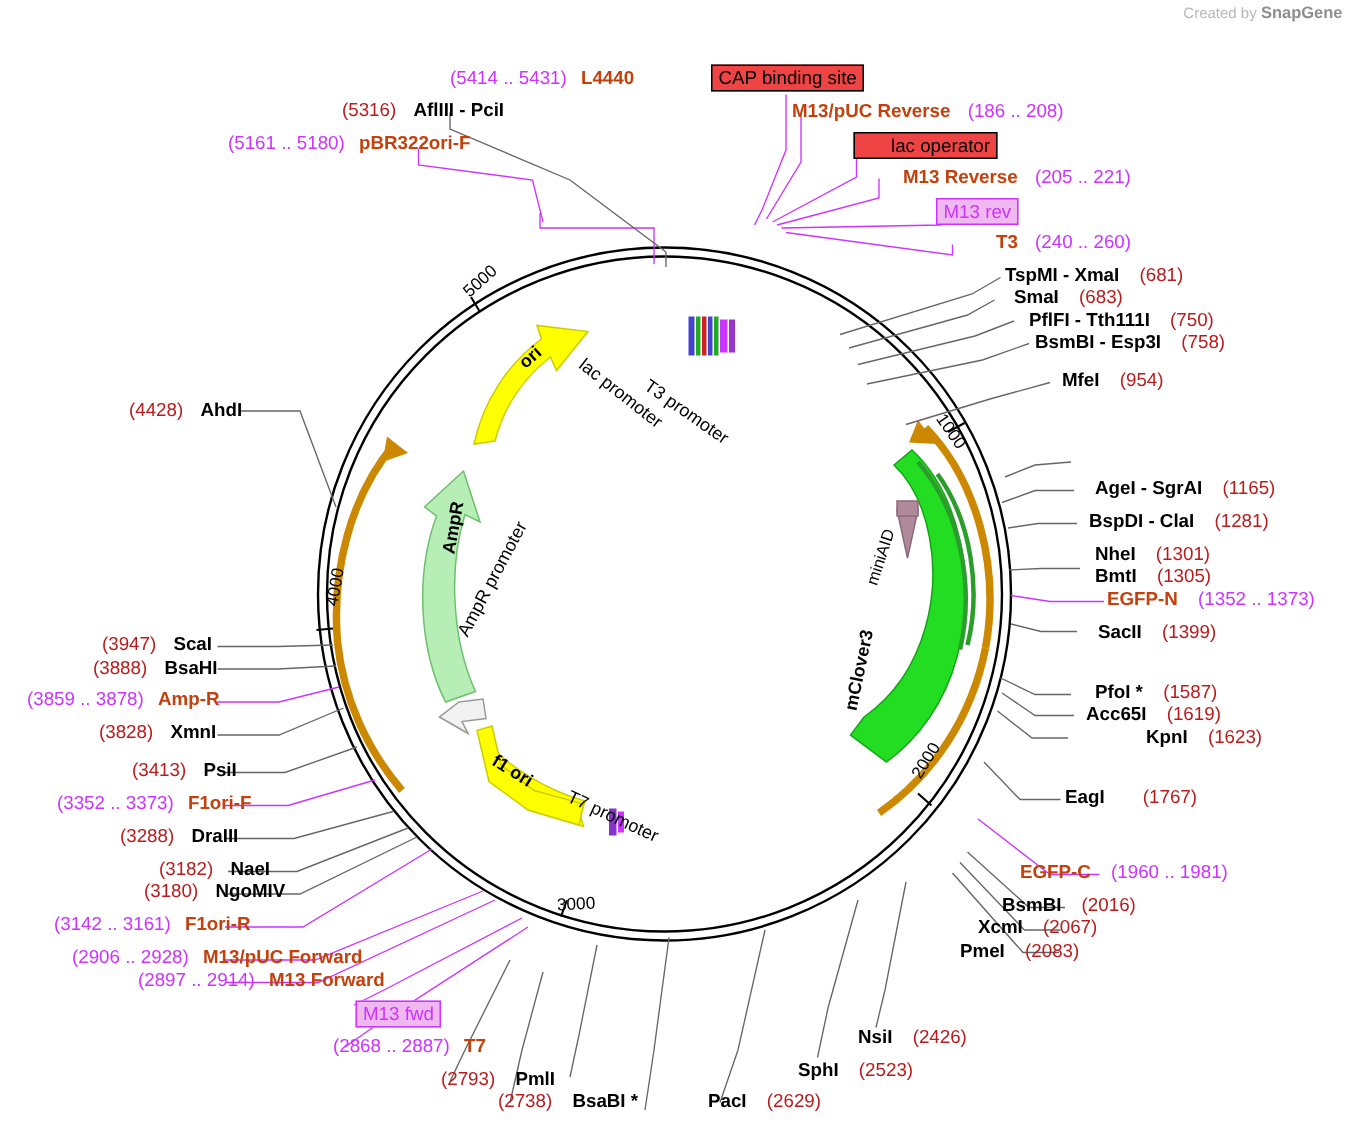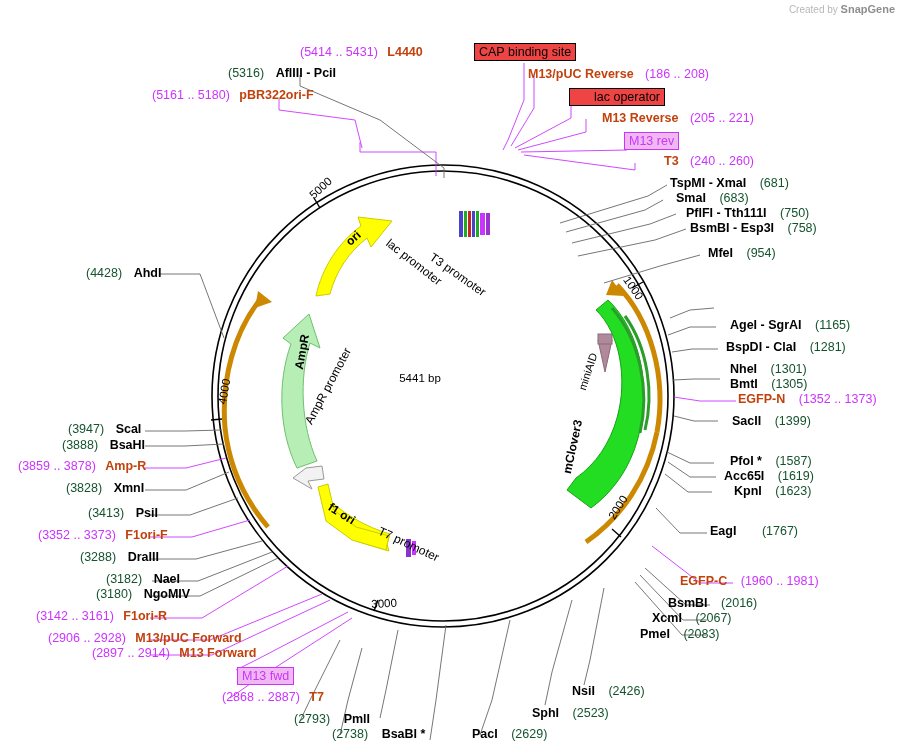--- a/index.html
+++ b/index.html
@@ -4,21 +4,21 @@
 <style>
   html,body{margin:0;padding:0;}
   body{
     width:903px;height:753px;position:relative;background:#ffffff;
     font-family:"Liberation Sans", sans-serif;
     -webkit-font-smoothing:antialiased;
     overflow:hidden;
   }
   .lbl{position:absolute;white-space:nowrap;font-size:12.5px;color:#000;}
   .b{font-weight:bold;}
-  .pos{color:#14532d;}
+  .pos{color:#b91c1c;}
   .mag{color:#cc33ff;}
   .mag-b{color:#c2410c;font-weight:bold;}
   .tag{position:absolute;white-space:nowrap;font-size:12.5px;padding:1px 4px;border:1px solid #000;}
   .tag-cyan{background:#ef4444;}
   .tag-mag{background:#f0b8f0;color:#cc33ff;border-color:#cc33ff;}
   svg{position:absolute;left:0;top:0;}
   .watermark{position:absolute;right:8px;top:3px;font-size:10px;color:#b8b8b8;}
   .wm-sg{color:#8e8e8e;font-weight:bold;font-size:11px;}
   .center-title{position:absolute;text-align:center;width:420px;left:210px;top:370px;}
   .center-title .t{font-size:13.5px;font-weight:bold;color:#000;}
@@ -151,21 +151,20 @@
     <path d="M380,718 L386,690 L398,630"></path>
   </g>
 </svg>
 
 <div class="watermark">
   <span>Created by</span>
   <span class="wm-sg">SnapGene</span>
 </div>
 
 <div class="center-title">
-  <div class="s">5441 bp</div>
 </div>
 
 <div class="rot rot-b" style="left:343px;top:238px;transform:rotate(-42deg);">ori</div>
 <div class="rot" style="left:392px;top:236px;transform:rotate(38deg);">lac promoter</div>
 <div class="rot" style="left:435px;top:250px;transform:rotate(35deg);">T3 promoter</div>
 <div class="rot rot-b" style="left:292px;top:368px;transform:rotate(-80deg);">AmpR</div>
 <div class="rot" style="left:302px;top:420px;transform:rotate(-62deg);">AmpR promoter</div>
 <div class="rot rot-b" style="left:333px;top:500px;transform:rotate(32deg);">f1 ori</div>
 <div class="rot" style="left:382px;top:524px;transform:rotate(25deg);">T7 promoter</div>
 <div class="rot rot-b" style="left:560px;top:472px;transform:rotate(-78deg);">mClover3</div>
@@ -340,21 +339,21 @@
 <div class="lbl" style="left:730px;top:454px;">
   <span class="b">PfoI *</span>
   <span class="pos" style="margin-left:10px;">(1587)</span>
 </div>
 
 <div class="lbl" style="left:724px;top:469px;">
   <span class="b">Acc65I</span>
   <span class="pos" style="margin-left:10px;">(1619)</span>
 </div>
 
-<div class="lbl" style="left:722px;top:484px;padding-left:12px;">
+<div class="lbl" style="left:752px;top:484px;padding-left:12px;">
   <span class="b">KpnI</span>
   <span class="pos" style="margin-left:10px;">(1623)</span>
 </div>
 
 <div class="lbl" style="left:710px;top:524px;">
   <span class="b">EagI</span>
   <span class="pos" style="margin-left:22px;">(1767)</span>
 </div>
 
 <div class="lbl" style="left:680px;top:574px;">

